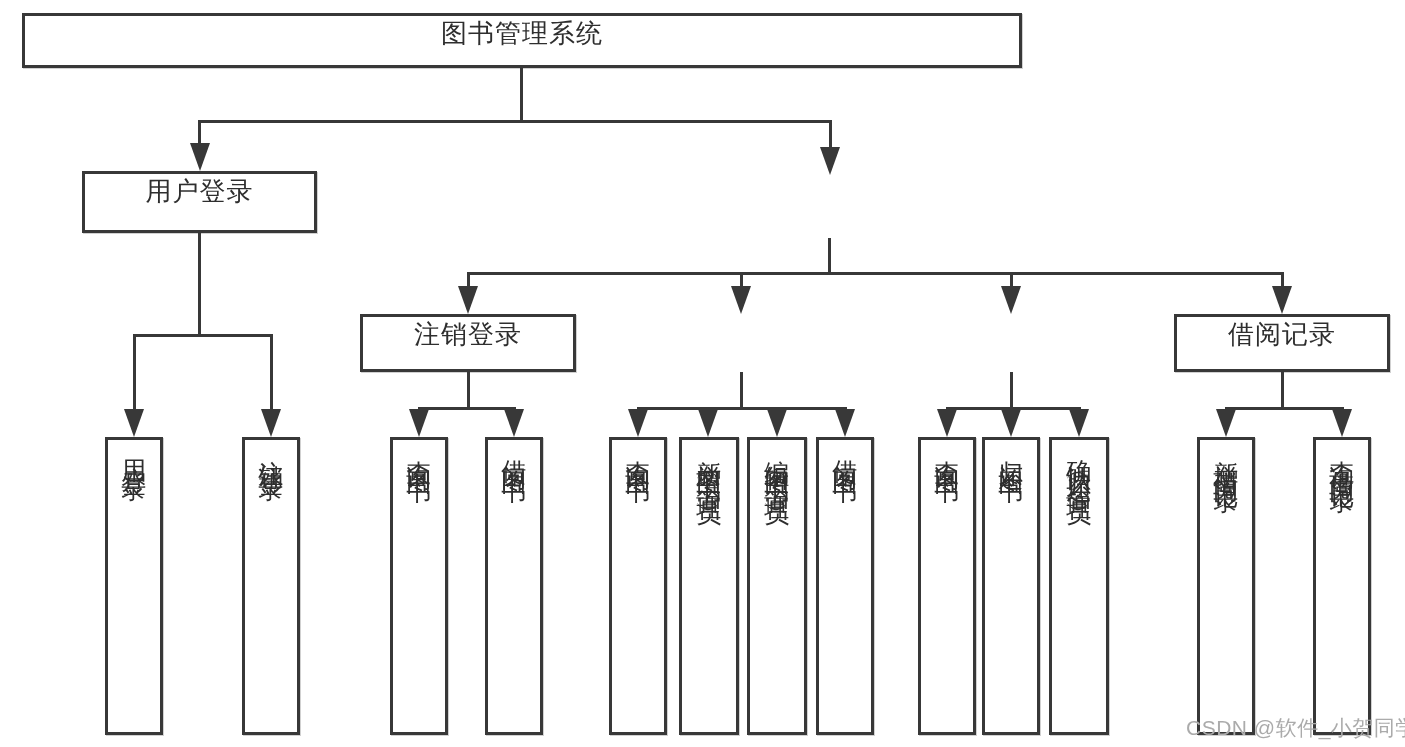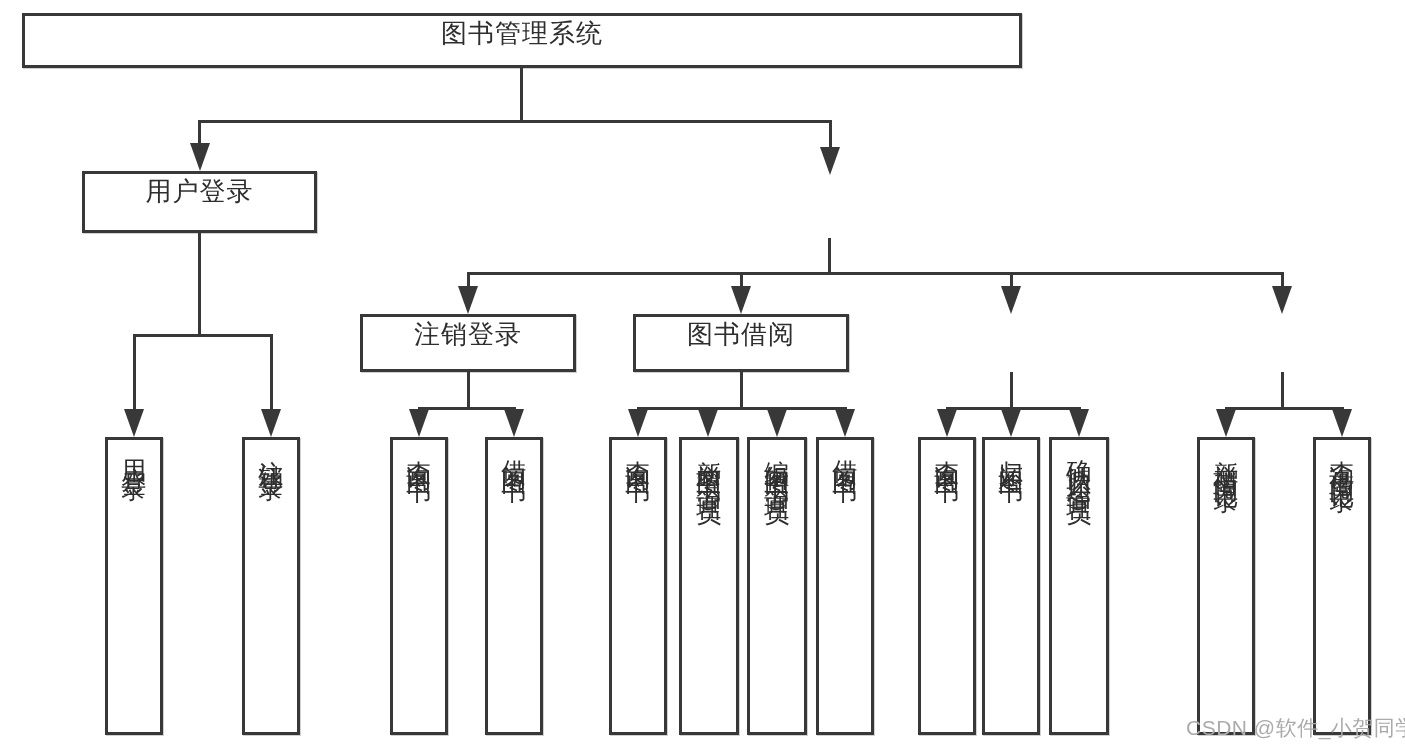--- a/index.html
+++ b/index.html
@@ -64,22 +64,22 @@
   <div class="vl" style="left:740px;top:272px;height:18px;"></div>
   <div class="ah" style="left:731px;top:286px;"></div>
   <div class="vl" style="left:1010px;top:272px;height:18px;"></div>
   <div class="ah" style="left:1001px;top:286px;"></div>
   <div class="vl" style="left:1281px;top:272px;height:18px;"></div>
   <div class="ah" style="left:1272px;top:286px;"></div>
 
   <div class="box hbox" style="left:360px;top:314px;width:216px;height:58px;">
     <span>注销登录</span>
   </div>
-  <div class="box hbox" style="left:633px;top:314px;width:216px;height:58px;">
-    <span>图书借阅</span>
+  <div class="box hbox" style="left:1174px;top:314px;width:216px;height:58px;">
+    <span>借阅记录</span>
   </div>
 
   <div class="vl" style="left:467px;top:372px;height:35px;"></div>
   <div class="hl" style="left:418px;top:407px;width:98px;"></div>
   <div class="vl" style="left:418px;top:407px;height:8px;"></div>
   <div class="ah" style="left:409px;top:409px;"></div>
   <div class="vl" style="left:513px;top:407px;height:8px;"></div>
   <div class="ah" style="left:504px;top:409px;"></div>
 
   <div class="vl" style="left:740px;top:372px;height:35px;"></div>

